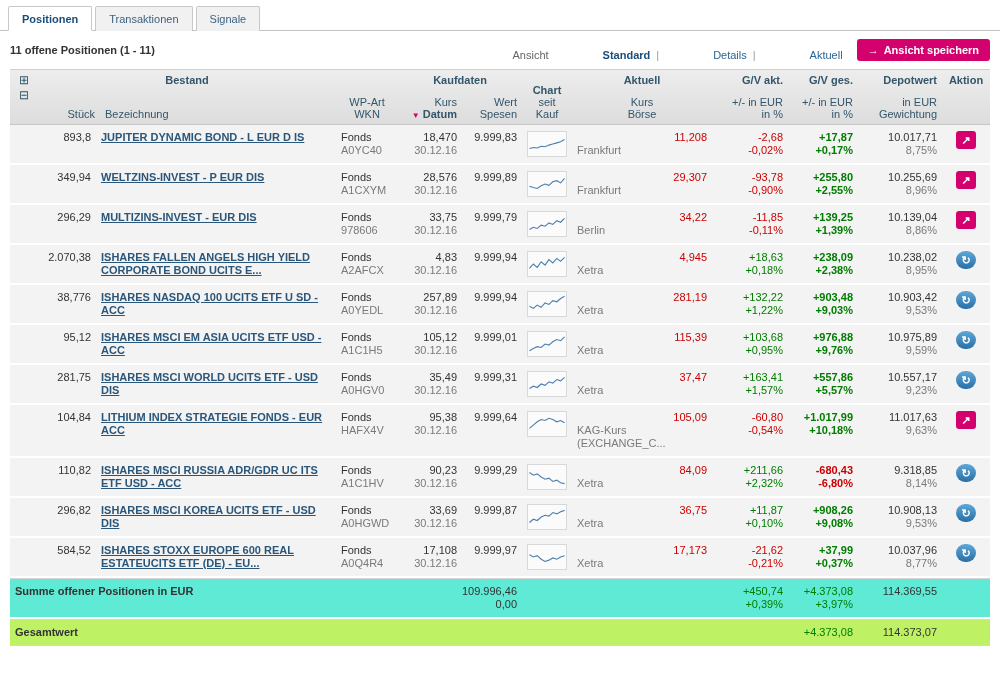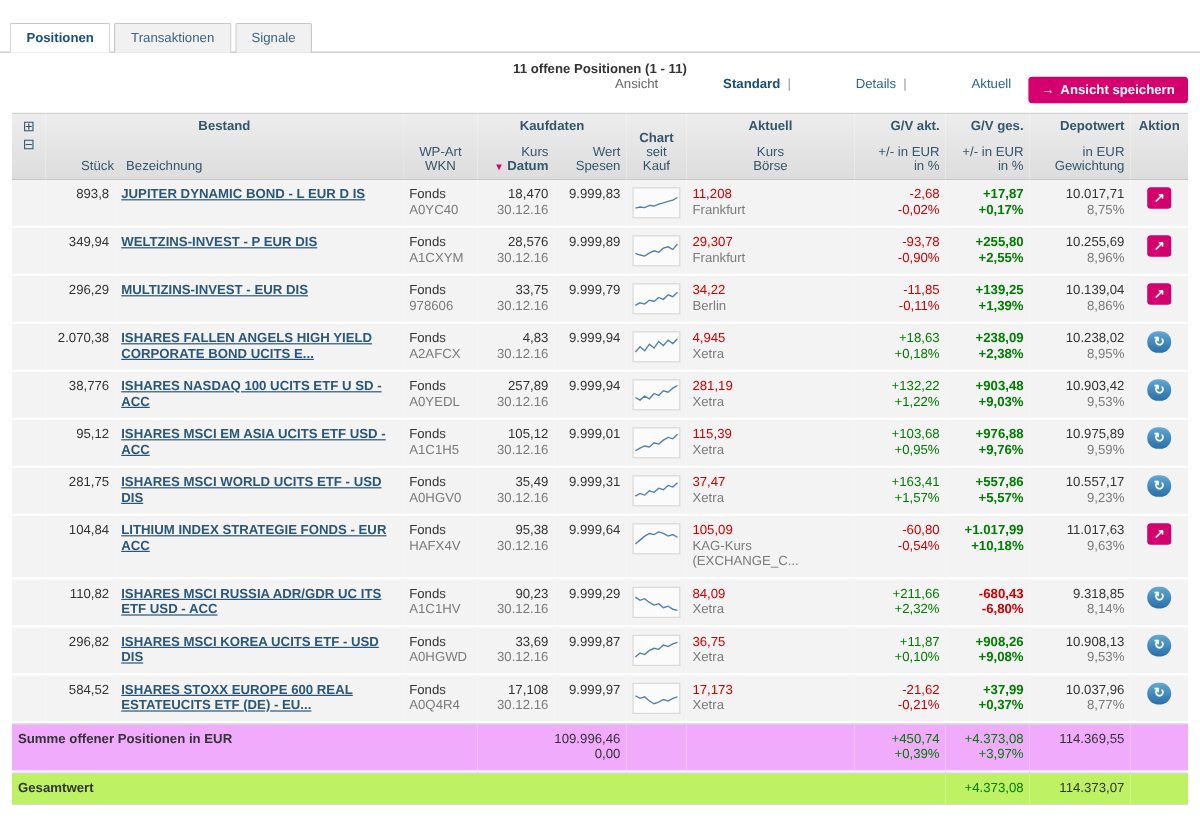--- a/index.html
+++ b/index.html
@@ -4,32 +4,32 @@
 <style>
   * { box-sizing: border-box; }
   html,body { margin:0; padding:0; background:#fff; }
   body {
     width:1000px; font-family:"Liberation Sans", sans-serif;
     font-size:11px; color:#333;
   }
   .page { width:1000px; }
 
   
-  .tabbar { display:flex; gap:3px; padding:18px 8px 0 8px; border-bottom:1px solid #c3c3c3; background:#fff; }
+  .tabbar { display:flex; gap:3px; padding:5px 8px 0 8px; border-bottom:1px solid #c3c3c3; background:#fff; }
   .tab {
     padding:6px 13px 5px; border:1px solid #c8c8c8; border-bottom:none;
     background:#f1f1f1; color:#3c6382; cursor:pointer; border-radius:2px 2px 0 0;
     position:relative; top:1px; white-space:nowrap;
   }
   .tab.active { background:#fff; font-weight:bold; color:#1a4e7a; border-bottom:1px solid #fff; }
 
   
-  .toolbar { display:flex; align-items:center; padding:8px 10px;flex-direction:column; }
+  .toolbar { display:flex; align-items:center; padding:8px 10px; }
   .count { font-weight:bold; color:#333; }
-  .toolbar-right { margin-left:auto; display:flex; align-items:flex-start; gap:6px; }
+  .toolbar-right { margin-left:auto; display:flex; align-items:flex-end; gap:6px; }
   .ansicht-label { color:#666; }
   .view-link { color:#2a6496; cursor:pointer;padding-left:48px; }
   .view-link.active { color:#1a4e7a; font-weight:bold; }
   .view-sep { color:#999; }
   .save-btn {
     border:none; background:var(--accent-magenta,#d4006d); color:#fff; font-weight:bold;
     font-size:11px; padding:5px 11px; border-radius:3px; cursor:pointer;
     display:flex; align-items:center; gap:5px; margin-left:8px;
     font-family:"Liberation Sans", sans-serif;
   }
@@ -43,41 +43,41 @@
   }
   th .hcol { display:flex; flex-direction:column; height:46px; }
   th .grp { font-weight:bold; }
   th .spacer { flex:1; }
   td { background:#f3f3f3; border-bottom:2px solid #fff; padding:6px 5px; vertical-align:top; line-height:13px; }
   .num { text-align:right; }
   .ctr { text-align:center; }
   .sub { color:#7a7a7a; }
   .bold { font-weight:normal; }
   .pos-link { color:#2a567a; font-weight:bold; text-decoration:underline; cursor:pointer; }
-  .akt-kurs { color:var(--negative,#cc0000); }
+  .akt-kurs { color:var(--negative,#cc0000);text-align:right; }
   .pos { color:var(--positive,#007c00); }
   .neg { color:var(--negative,#cc0000); }
   .gv-ges div { font-weight:bold; }
   .sort-arrow { color:var(--accent-magenta,#d4006d); font-size:8px; }
   .exp-icons { display:flex; flex-direction:column; gap:3px; line-height:12px; }
   .exp-icons span { cursor:pointer; font-size:12px; color:#33566b; }
 
   .spark { background:#fbfbfb; border:1px solid #d8d8d8; display:block; cursor:pointer; }
   .spark polyline { stroke:#4d7fae; stroke-width:1.2; }
 
   .action-btn {
     width:20px; height:18px; border:none; border-radius:3px; cursor:pointer;
     color:#fff; font-size:11px; line-height:16px; padding:0; font-weight:bold;
     font-family:"Liberation Sans", sans-serif;
   }
   .action-btn.magenta { background:var(--accent-magenta,#d4006d); }
   .action-btn.blue { background:linear-gradient(#5fa8d8,#2a6ea5); border-radius:9px; }
 
   
-  tr.summe td { background:#f0abfc; border-top:1px solid #d5d5d5; font-size:11px; }
+  tr.summe td { background:#5eead4; border-top:1px solid #d5d5d5; font-size:11px; }
   tr.summe .label { font-weight:bold; }
   tr.barbestand td { background:#f9f9f9; border-top:1px solid #dcdcdc; }
   tr.barbestand .label { font-weight:bold; }
   tr.barbestand a { color:#2a6496; text-decoration:none; cursor:pointer; }
   tr.gesamt td { background:#bef264; border-top:1px solid #d5d5d5; border-bottom:1px solid #d5d5d5; }
   tr.gesamt .label { font-weight:bold; }
 </style>
 </head>
 <body>
 

